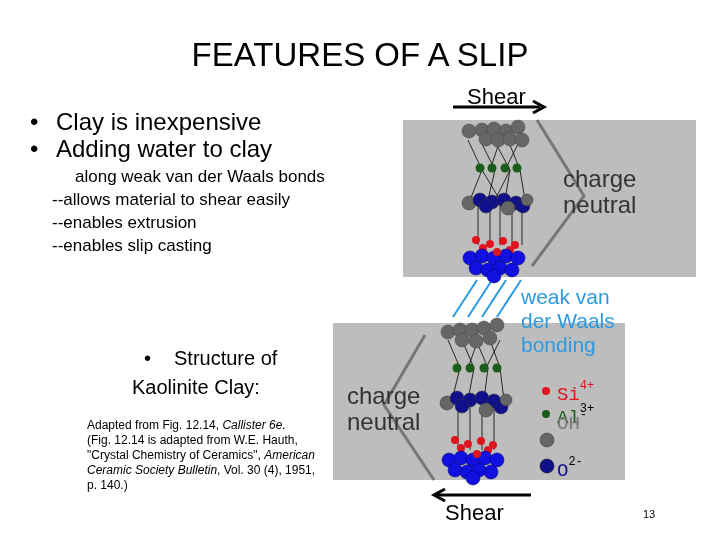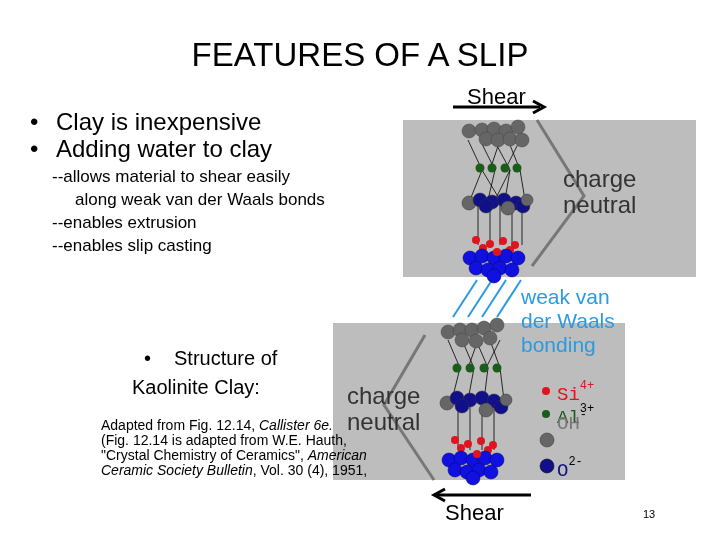--- a/index.html
+++ b/index.html
@@ -7,21 +7,21 @@
          font-family:"Liberation Sans", sans-serif; color:#000; }
   .abs { position:absolute; }
   #title { left:0; width:720px; top:36px; text-align:center; font-size:33px; letter-spacing:0px; }
   .bullet { font-size:24px; line-height:27px; }
   .bullet .dot { display:inline-block; width:26px; }
   .sub { font-size:17px; line-height:23px; }
   #bullets { left:30px; top:108px; }
   #subs { left:52px; top:165px; }
   .indent { padding-left:23px; }
   #kaol { left:144px; top:344px; font-size:20px; line-height:29px; }
-  #credit { left:101px; top:418px; font-size:14px; line-height:15px; }
+  #credit { left:87px; top:418px; font-size:12px; line-height:15px; }
   #credit i { font-style:italic; }
   .box { background:#bdbdbd; }
   #box1 { left:403px; top:120px; width:293px; height:157px; }
   #box2 { left:333px; top:323px; width:292px; height:157px; }
   .big { font-size:24px; line-height:26px; }
   #cn1 { left:563px; top:166px; color:#333; }
   #cn2 { left:347px; top:383px; color:#333; }
   #wvdw { left:521px; top:285px; color:#2b9ae0; font-size:21px; line-height:24px; }
   #shear1 { left:467px; top:84px; font-size:22px; }
   #shear2 { left:445px; top:500px; font-size:22px; }
@@ -34,39 +34,40 @@
 <body>
 
 <div id="title" class="abs">FEATURES OF A SLIP</div>
 
 <div id="bullets" class="abs">
   <div class="bullet"><span class="dot">•</span><span>Clay is inexpensive</span></div>
   <div class="bullet"><span class="dot">•</span><span>Adding water to clay</span></div>
 </div>
 
 <div id="subs" class="abs">
+  <div class="sub indent">along weak van der Waals bonds</div>
   <div class="sub">--allows material to shear easily</div>
-  <div class="sub indent">along weak van der Waals bonds</div>
   <div class="sub">--enables extrusion</div>
   <div class="sub">--enables slip casting</div>
 </div>
 
 <div id="box1" class="abs box"></div>
 <div id="box2" class="abs box"></div>
 
 <div id="kaol" class="abs">
   <div><span style="display:inline-block;width:30px;padding-left:0">•</span><span>Structure of</span></div>
   <div style="margin-left:-12px">Kaolinite Clay:</div>
 </div>
 
 <div id="credit" class="abs">
   <div><span>Adapted from Fig. 12.14, </span><i>Callister 6e.</i></div>
   <div>(Fig. 12.14 is adapted from W.E. Hauth,</div>
   <div><span>"Crystal Chemistry of Ceramics", </span><i>American</i></div>
   <div><i>Ceramic Society Bulletin</i><span>, Vol. 30 (4), 1951,</span></div>
+  <div>p. 140.)</div>
 </div>
 
 <svg width="720" height="540">
 
   <g>
     <line x1="453" y1="107" x2="540" y2="107" stroke="#000" stroke-width="3"></line>
     <polyline points="533,101 544,107 533,113" fill="none" stroke="#000" stroke-width="3"></polyline>
   </g>
   <g>
     <line x1="437" y1="495" x2="531" y2="495" stroke="#000" stroke-width="3"></line>

